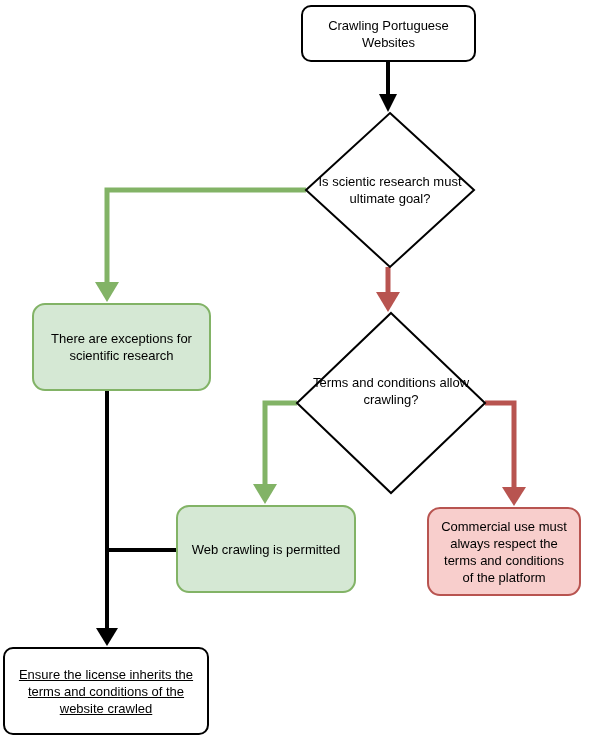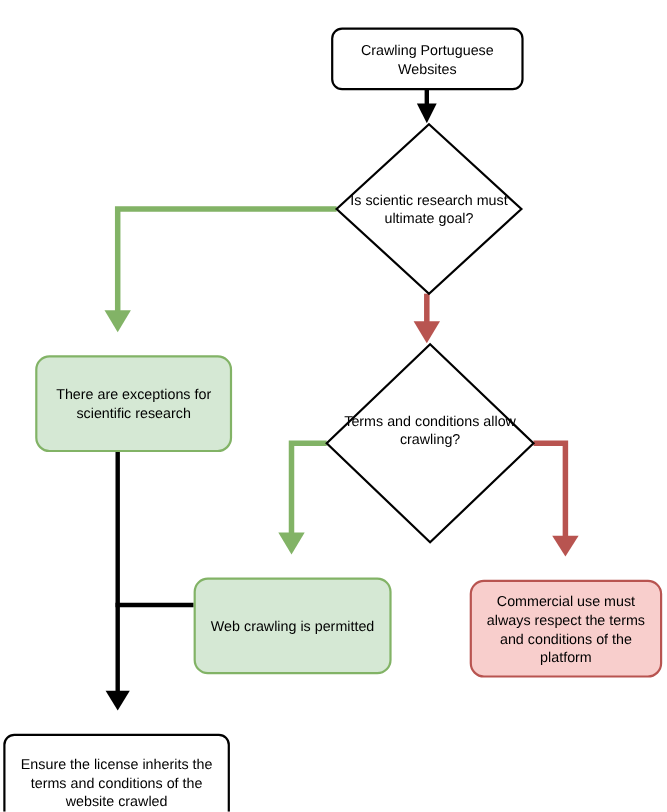--- a/index.html
+++ b/index.html
@@ -23,21 +23,20 @@
     display: flex;
     align-items: center;
     justify-content: center;
     text-align: center;
     font-size: 13px;
     line-height: 17px;
     padding: 4px 8px;
     border-radius: 10px;
     background: #ffffff;
     border: 2px solid #000000;
-    margin-top: 20px;
   }
   .node.plain {
     background: #ffffff;
     border-color: #000000;
   }
   .node.green {
     background: #d5e8d4;
     border-color: #82b366;
     border-radius: 13px;
   }
@@ -52,22 +51,22 @@
     align-items: center;
     justify-content: center;
     text-align: center;
     font-size: 13px;
     line-height: 17px;
   }
   
   #start-box      { left: 301px; top: 5px;   width: 175px; height: 57px; }
   #exceptions-box { left: 32px;  top: 303px; width: 179px; height: 88px; }
   #web-box        { left: 176px; top: 505px; width: 180px; height: 88px; align-items: center; }
-  #commercial-box { left: 427px; top: 507px; width: 175px; height: 89px; }
-  #license-box    { left: 3px;   top: 647px; width: 206px; height: 88px; }
+  #commercial-box { left: 427px; top: 507px; width: 154px; height: 89px; }
+  #license-box    { left: 3px;   top: 647px; width: 206px; height: 88px; text-decoration: underline; }
   #decision1-label { left: 306px; top: 155px; width: 168px; height: 70px; }
   #decision2-label { left: 297px; top: 356px; width: 188px; height: 70px; text-align: center; }
 </style>
 </head>
 <body>
 
 <div class="canvas">
 
   <svg class="wires" viewBox="0 0 606 738" xmlns="http://www.w3.org/2000/svg">
 

